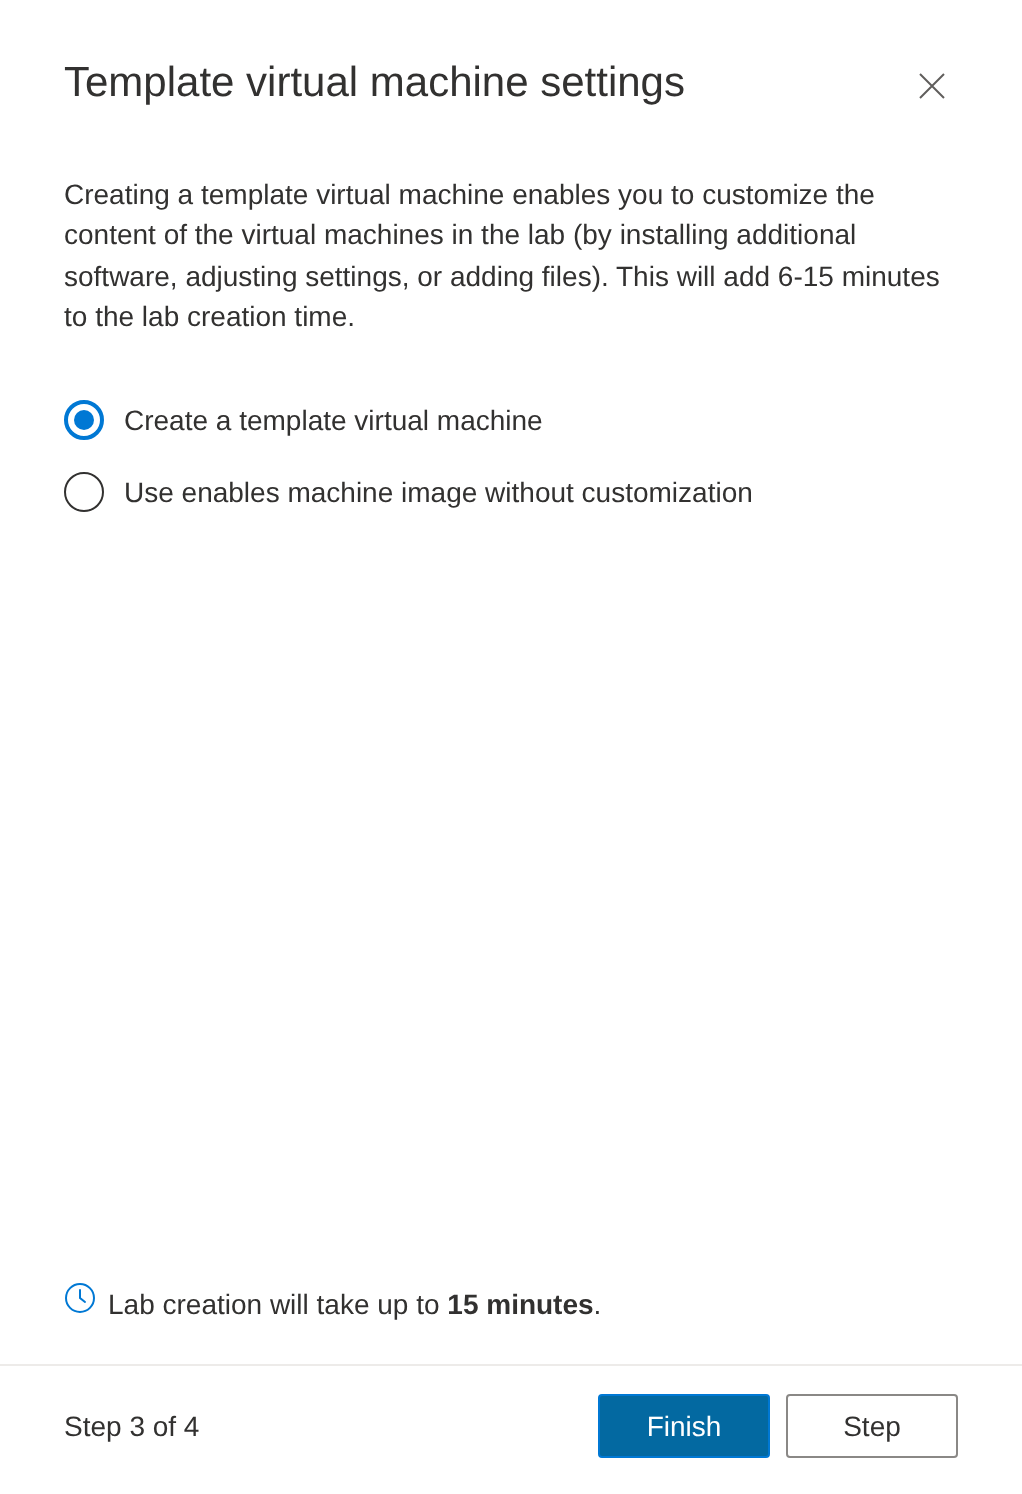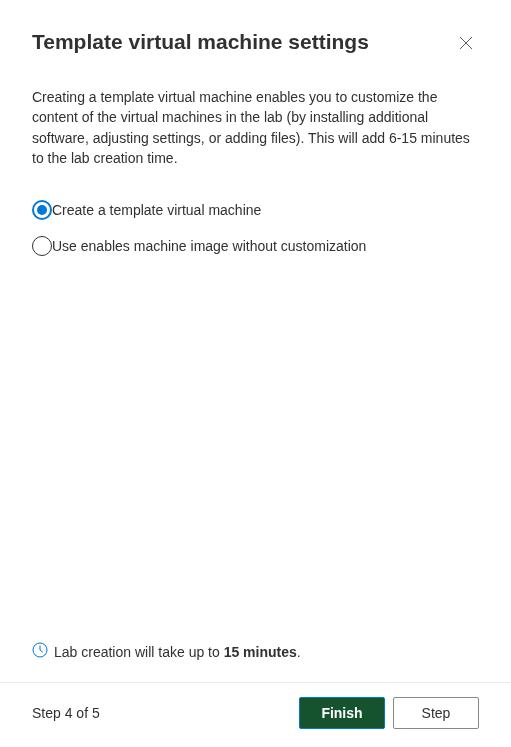--- a/index.html
+++ b/index.html
@@ -14,21 +14,21 @@
       overflow: hidden;
     }
     .header {
       display: flex;
       align-items: flex-start;
       justify-content: space-between;
       padding: 28px 32px 16px 32px;
     }
     .title {
       font-size: 21px;
-      font-weight: 700;
+      font-weight: 400;
       color: #323130;
       line-height: 1.3;
     }
     .close-btn {
       background: none;
       border: none;
       cursor: pointer;
       padding: 6px;
       display: flex;
       align-items: center;
@@ -50,20 +50,21 @@
     }
     .radio-group {
       display: flex;
       flex-direction: column;
       gap: 16px;
       margin-top: 8px;
     }
     .radio-item {
       display: flex;
       align-items: center;
+      gap: 10px;
       cursor: pointer;
     }
     .radio-circle {
       width: 20px;
       height: 20px;
       border-radius: 50%;
       border: 1px solid #323130;
       flex-shrink: 0;
       display: flex;
       align-items: center;
@@ -116,24 +117,24 @@
     .btn {
       min-width: 86px;
       height: 32px;
       font-size: 14px;
       font-family: inherit;
       border-radius: 2px;
       cursor: pointer;
       padding: 0 18px;
     }
     .btn-primary {
-      background: #14532d;
+      background: #0369a1;
       color: #ffffff;
       border: 1px solid #0078d4;
-      font-weight: 700;
+      font-weight: 400;
     }
     .btn-secondary {
       background: #ffffff;
       color: #323130;
       border: 1px solid #8a8886;
     }
     .spacer { flex: 1 1 auto; }
   </style>
 </head>
 <body>
@@ -176,18 +177,18 @@
     </svg>
   </span>
   <span class="info-text">
     <span>Lab creation will take up to </span><span class="bold">15 minutes</span><span>.</span>
   </span>
 </div>
 
 <div class="divider"></div>
 
 <div class="footer">
-  <span class="step-text">Step 4 of 5</span>
+  <span class="step-text">Step 3 of 4</span>
   <div class="footer-buttons">
     <button class="btn btn-primary">Finish</button>
     <button class="btn btn-secondary">Step</button>
   </div>
 </div>
 
 </body></html>

